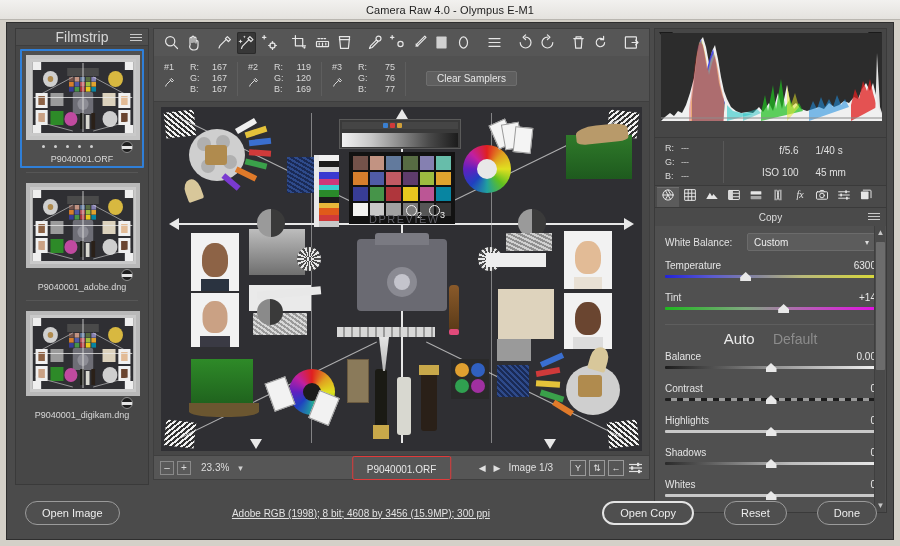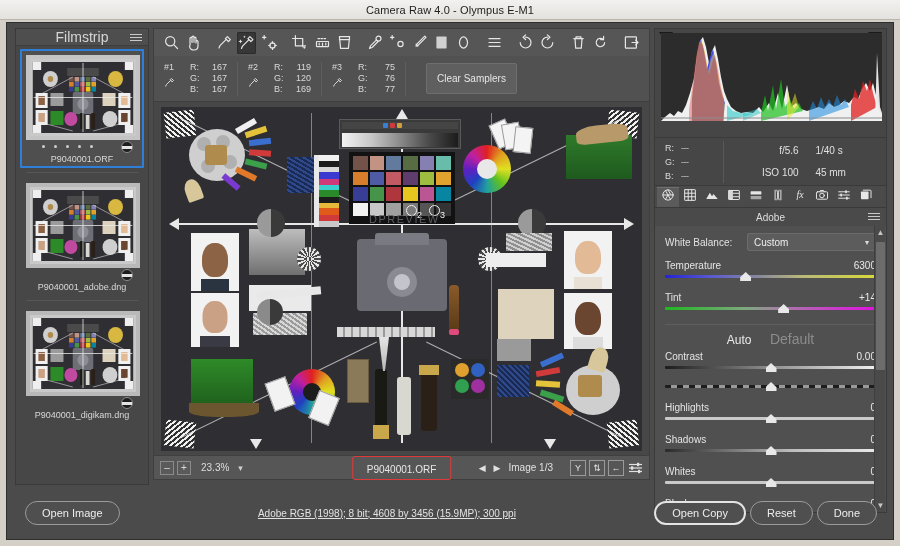--- a/index.html
+++ b/index.html
@@ -94,21 +94,21 @@
   .smp { display: flex; align-items: flex-start; padding-right: 10px; }
   .smp-left { width: 26px; }
   .smp-idx { font-size: 9px; color: #d9d9d9; line-height: 11px; }
   .smp-pip { margin-top: 1px; }
   .smp-vals { font-size: 9px; color: #d9d9d9; line-height: 11px; }
   .smp-vals div { display: flex; }
   .smp-vals .k { width: 13px; }
   .smp-vals .v { width: 24px; text-align: right; }
   .smp-div { width: 1px; height: 34px; background: #5e5e5e; margin-right: 10px; }
   .clear-smp {
-    margin-left: 10px; height: 31px; padding: 0 10px; background: #5f5f5f;
+    margin-left: 10px; height: 15px; padding: 0 10px; background: #5f5f5f;
     border: 1px solid #6e6e6e; border-radius: 2px; color: #e6e6e6; font-size: 10px;
     display: flex; align-items: center;
   }
 
   .canvas {
     position: relative; height: 354px; background: #474747;
     border: 1px solid #3f3f3f; border-top: none; overflow: hidden;
   }
   .photo {
     position: absolute; left: 7px; top: 5px; width: 481px; height: 344px;
@@ -220,21 +220,21 @@
   .sbar.contrast { background: repeating-linear-gradient(to right,#1d1d1d 0 6px,#9a9a9a 6px 12px); }
   .sbar.shad { background: linear-gradient(to right,#2a2a2a 0%,#bdbdbd 60%,#e8e8e8 100%); }
   .knob {
     position: absolute; top: -1px; width: 11px; height: 9px; margin-left: -5px;
     background: #e8e8e8;
     clip-path: polygon(50% 0%, 100% 58%, 100% 100%, 0% 100%, 0% 58%);
   }
   .sepline { height: 1px; background: #5e5e5e; margin: 3px 0 5px 0; }
   .autorow { text-align: center; margin-bottom: 3px; }
   .autorow .auto {
-    font-size: 12px; color: #eaeaea; margin-right: 14px;
+    font-size: 15px; color: #eaeaea; margin-right: 14px;
   }
   .autorow .def { font-size: 14px; color: #8c8c8c; }
 
   .vscroll {
     position: absolute; right: 1px; top: 0; width: 11px; bottom: 0; background: #4a4a4a;
     border-left: 1px solid #3f3f3f;
   }
   .vthumb { position: absolute; left: 1px; top: 16px; width: 9px; height: 128px; background: #6c6c6c; border-radius: 1px;}
   .vchev { position: absolute; left: 1px; width: 9px; text-align: center; color: #c6c6c6; font-size: 8px; }
   .vchev.up { top: 2px; } .vchev.dn { bottom: 2px; }
@@ -246,21 +246,21 @@
   }
   .btn {
     height: 24px; padding: 0 16px; border-radius: 12px; border: 1px solid #9b9b9b;
     background: #4f4f4f; color: #ededed; font-size: 11px;
     display: flex; align-items: center; justify-content: center;
   }
   .btn.primary { border-color: #e4e4e4; border-width: 2px; }
   .footer .mid {
     flex: 1; text-align: center; font-size: 10px; color: #e2e2e2; text-decoration: underline;
   }
-  .footer .rightbtns { display: flex; gap: 4px; }
+  .footer .rightbtns { display: flex; gap: 30px; }
 </style>
 </head>
 <body>
 
 <div id="app">
 
   <div class="titlebar">
     <div class="ttl">Camera Raw 4.0  -  Olympus E-M1</div>
   </div>
 
@@ -1035,21 +1035,21 @@
           </div>
           <div class="tab">
             <span><svg width="14" height="14" viewBox="0 0 17 17" fill="none" stroke="#e6e6e6" stroke-width="1.2" stroke-linecap="round" stroke-linejoin="round">
                 <rect x="2.4" y="4.4" width="9.2" height="9.2" rx="0.8" fill="#e6e6e6" stroke="none"></rect>
                 <path d="M5.2 2.6h8.4a1 1 0 011 1v8.2"></path>
               </svg></span>
           </div>
         </div>
 
       <div class="panelhdr">
-        <div class="t">Adobe</div>
+        <div class="t">Copy</div>
         <div class="m">
             <i></i>
             <i></i>
             <i></i>
           </div>
       </div>
 
       <div class="basic">
         <div class="wbrow">
           <div class="wblbl">White Balance:</div>
@@ -1085,29 +1085,33 @@
         <div class="sepline"></div>
 
         <div class="autorow">
           <span class="auto">Auto</span>
           <span class="def">Default</span>
         </div>
 
         <div id="sliders-bottom">
             <div class="slider">
               <div class="srow">
-                <span class="sname">Contrast</span>
+                <span class="sname">Balance</span>
                 <span class="sval">0.00</span>
               </div>
               <div class="strack">
                 <div class="sbar dark"></div>
                 <div class="knob" style="left:50%"></div>
               </div>
             </div>
             <div class="slider">
+              <div class="srow">
+                <span class="sname">Contrast</span>
+                <span class="sval">0</span>
+              </div>
               <div class="strack">
                 <div class="sbar contrast"></div>
                 <div class="knob" style="left:50%"></div>
               </div>
             </div>
             <div class="slider">
               <div class="srow">
                 <span class="sname">Highlights</span>
                 <span class="sval">0</span>
               </div>

